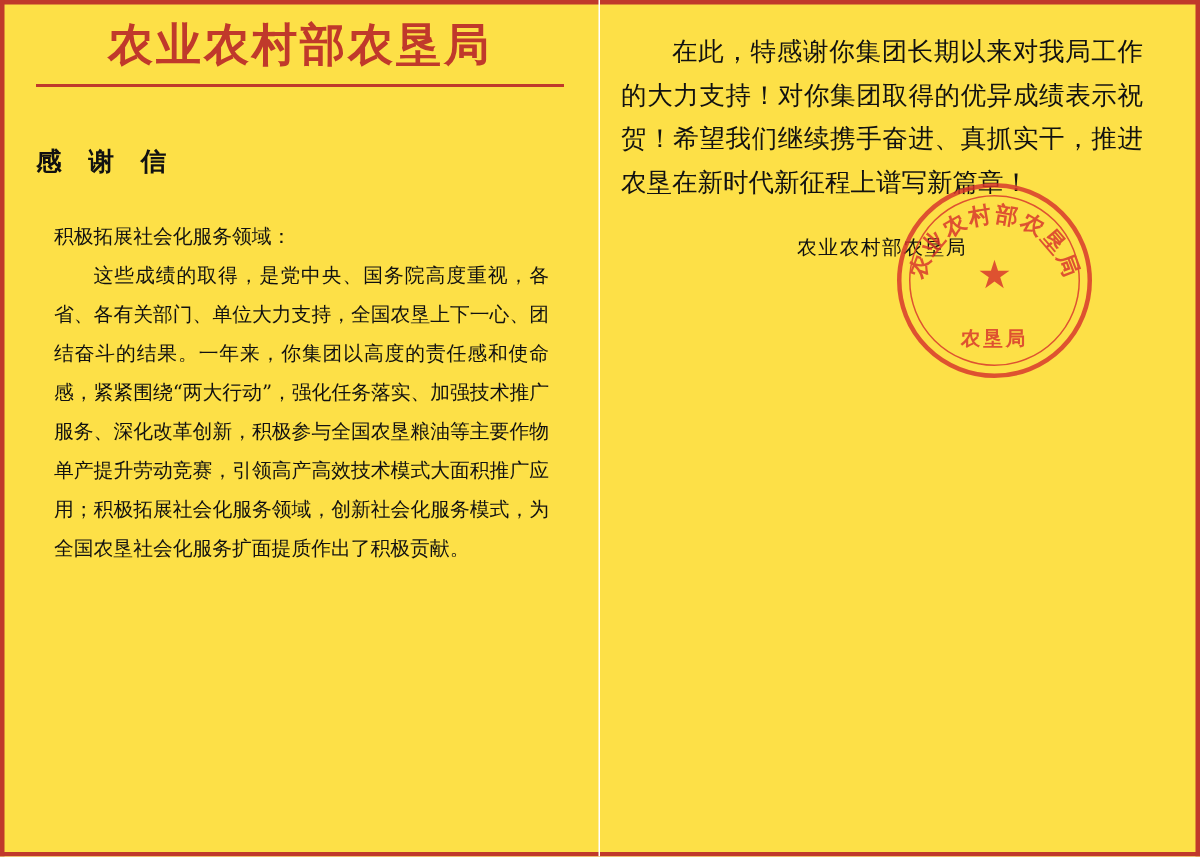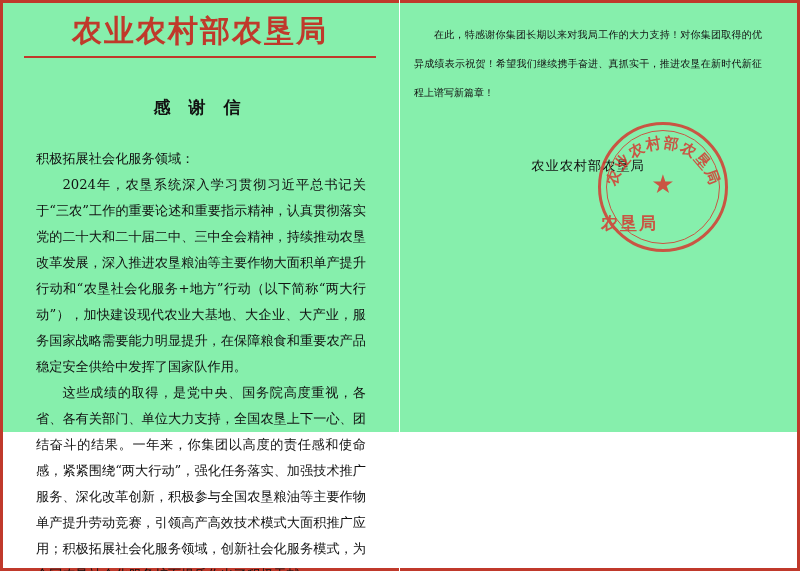--- a/index.html
+++ b/index.html
@@ -10,22 +10,22 @@
     width: 800px;
     height: 571px;
     background: #ffffff;
     font-family: "DejaVu Sans", "Liberation Sans", sans-serif;
     overflow: hidden;
   }
 
   .page {
     position: relative;
     width: 800px;
-    height: 432px;
-    background: #86efac;
+    height: 571px;
+    background: #fde047;
     box-sizing: border-box;
   }
 
   
   .half {
     position: absolute;
     top: 0;
     height: 571px;
     box-sizing: border-box;
   }
@@ -75,21 +75,21 @@
     height: 2px;
     background: #c0392b;
   }
 
   
   .doc-heading {
     position: absolute;
     top: 96px;
     left: 24px;
     width: 352px;
-    text-align: center;
+    text-align: left;
     font-family: "DejaVu Serif", "Liberation Serif", serif;
     font-weight: bold;
     font-size: 17px;
     letter-spacing: 6px;
     color: #111111;
   }
 
   
   .body-left {
     position: absolute;
@@ -110,21 +110,21 @@
     text-indent: 2em;
   }
 
   
   .body-right {
     position: absolute;
     top: 20px;
     left: 414px;
     width: 348px;
     font-family: Liberation Sans, sans-serif;
-    font-size: 10px;
+    font-size: 17px;
     line-height: 29px;
     color: #111111;
     text-align: justify;
   }
   .body-right .para {
     text-indent: 2em;
   }
 
   
   .signature {
@@ -183,22 +183,23 @@
     font-family: "DejaVu Serif", "Liberation Serif", serif;
     font-size: 15px;
     font-weight: bold;
     letter-spacing: 1.5px;
   }
   .seal-bottom {
     position: absolute;
     bottom: 14px;
     left: 0;
     width: 124px;
-    font-family: "DejaVu Serif", "Liberation Serif", serif;
-    font-size: 17px;
+    text-align: center;
+    font-family: "DejaVu Serif", "Liberation Serif", serif;
+    font-size: 13px;
     font-weight: bold;
     color: #d8342c;
     letter-spacing: 2px;
   }
 </style>
 </head>
 <body>
 
 <div class="page">
 
@@ -208,21 +209,20 @@
 
   <div class="letterhead">
     <div class="letterhead-title">农业农村部农垦局</div>
     <div class="letterhead-rule"></div>
   </div>
 
   <div class="doc-heading">感 谢 信</div>
 
   <div class="body-left">
     <p class="salutation">积极拓展社会化服务领域：</p>
-    <p class="para">2024年，农垦系统深入学习贯彻习近平总书记关于“三农”工作的重要论述和重要指示精神，认真贯彻落实党的二十大和二十届二中、三中全会精神，持续推动农垦改革发展，深入推进农垦粮油等主要作物大面积单产提升行动和“农垦社会化服务+地方”行动（以下简称“两大行动”），加快建设现代农业大基地、大企业、大产业，服务国家战略需要能力明显提升，在保障粮食和重要农产品稳定安全供给中发挥了国家队作用。</p>
     <p class="para">这些成绩的取得，是党中央、国务院高度重视，各省、各有关部门、单位大力支持，全国农垦上下一心、团结奋斗的结果。一年来，你集团以高度的责任感和使命感，紧紧围绕“两大行动”，强化任务落实、加强技术推广服务、深化改革创新，积极参与全国农垦粮油等主要作物单产提升劳动竞赛，引领高产高效技术模式大面积推广应用；积极拓展社会化服务领域，创新社会化服务模式，为全国农垦社会化服务扩面提质作出了积极贡献。</p>
   </div>
 
   <div class="body-right">
     <p class="para">在此，特感谢你集团长期以来对我局工作的大力支持！对你集团取得的优异成绩表示祝贺！希望我们继续携手奋进、真抓实干，推进农垦在新时代新征程上谱写新篇章！</p>
   </div>
 
   <div class="signature">
     <div class="sig-org">农业农村部农垦局</div>
   </div>

